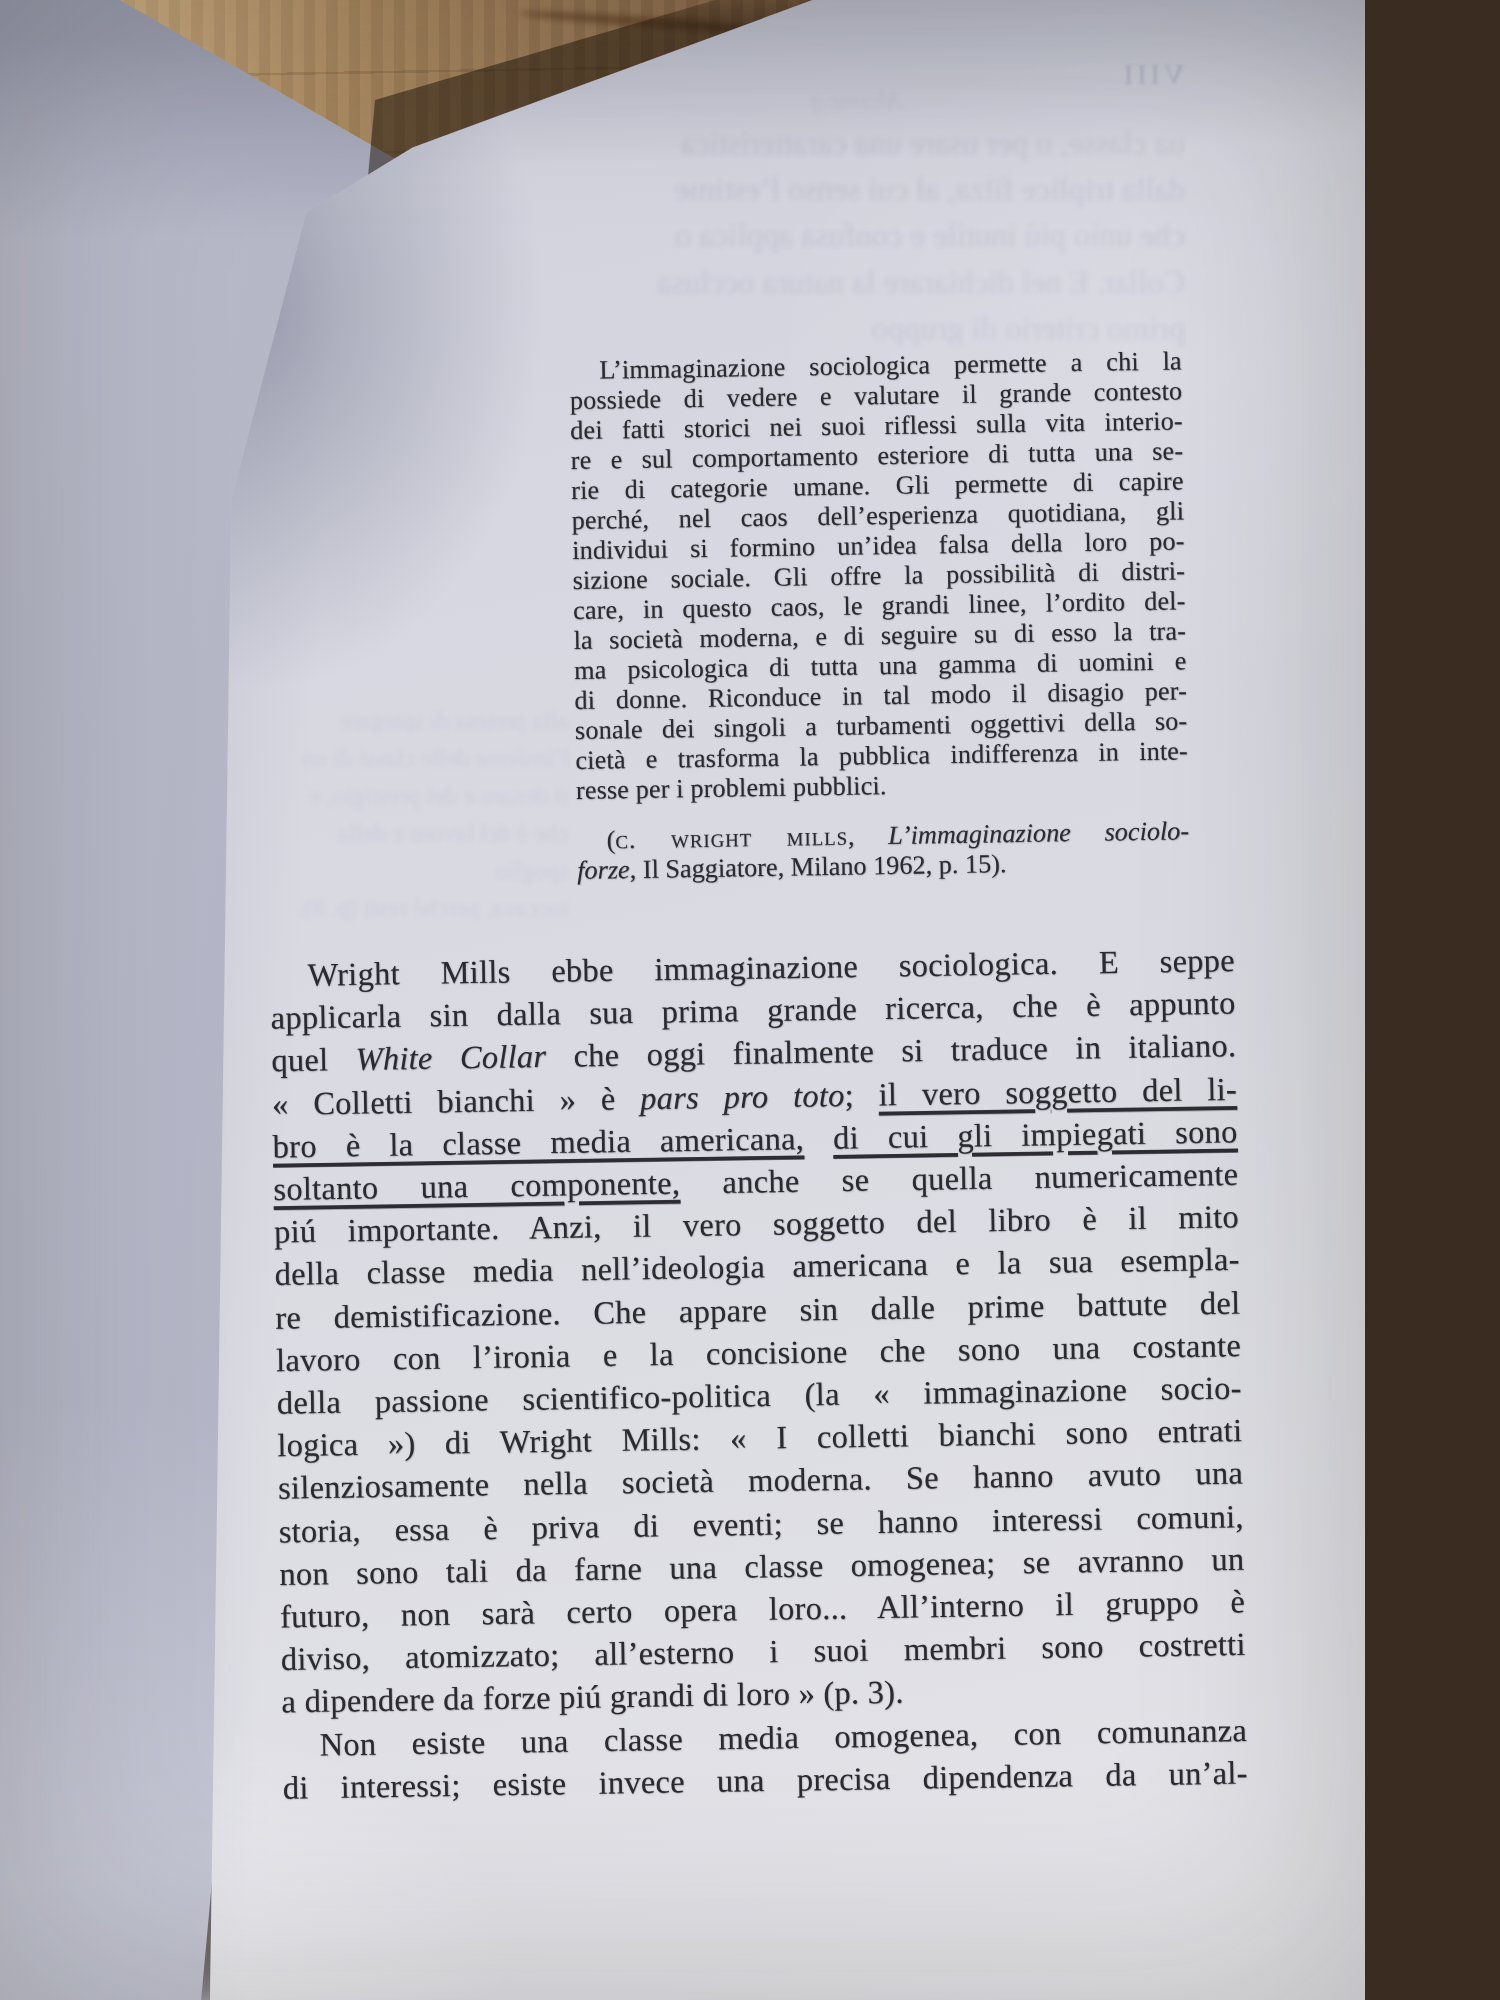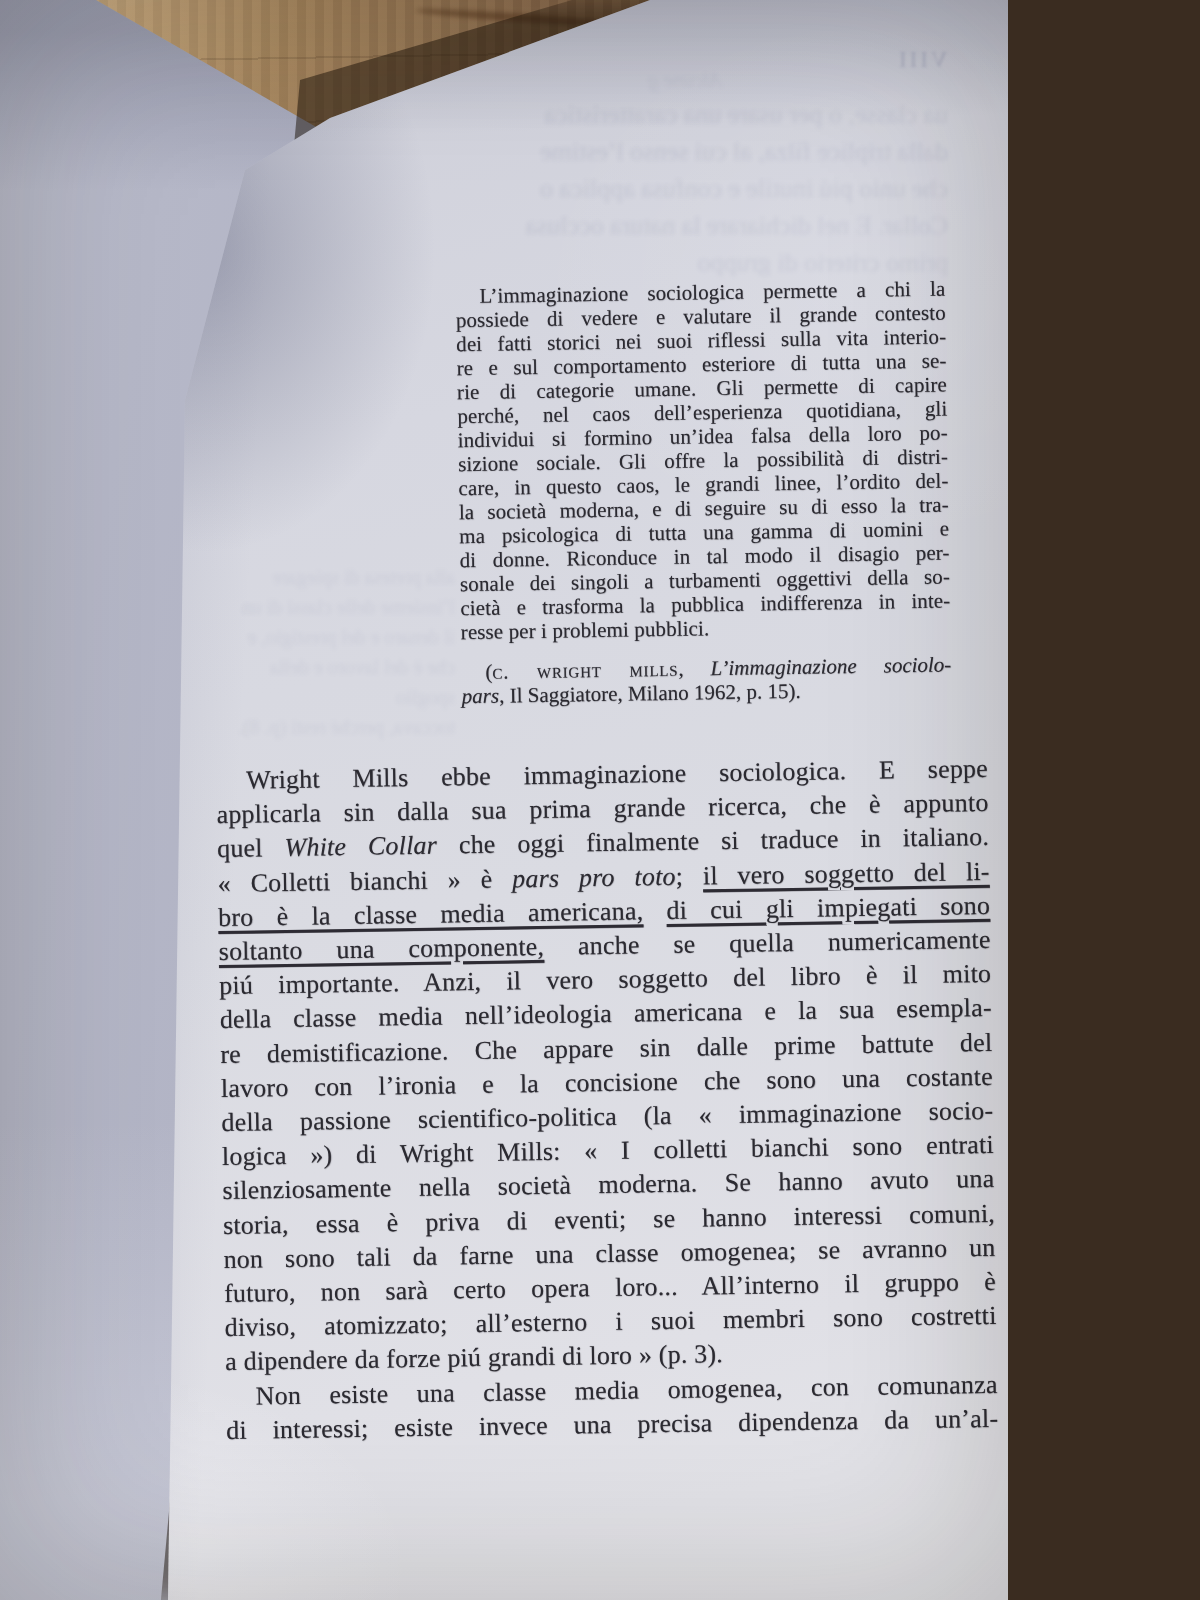--- a/index.html
+++ b/index.html
@@ -1,16 +1,16 @@
 <!DOCTYPE html>
 <html><head>
 <meta charset="utf-8">
 <style>
   html,body{margin:0;padding:0;background:#3a2c20;}
-  .scene{position:relative;width:1008px;height:1600px;overflow:hidden;
+  .scene{position:relative;width:1092px;height:1600px;overflow:hidden;
     font-family:"Liberation Serif","DejaVu Serif",serif;}
 
   
   .wood{position:absolute;inset:0;z-index:1;
     background:
       repeating-linear-gradient(179deg, rgba(0,0,0,0) 0 62px, rgba(62,42,26,0.16) 62px 64px),
       repeating-linear-gradient(90deg, rgba(255,228,185,0.05) 0 9px, rgba(0,0,0,0.04) 9px 18px),
       linear-gradient(113deg,#d2b58c 0%,#c5a67c 7%,#a5855d 18%,#86674a 32%,#74593f 48%,#6a523c 66%,#5f4936 84%,#55402f 100%);}
   .wood-seam{position:absolute;left:1178px;top:0;width:3px;height:100%;
     background:rgba(52,34,20,0.35);filter:blur(1.2px);}
@@ -121,21 +121,21 @@
           <div class="tline"><span>care, in questo caos, le grandi linee, l’ordito del-</span></div>
           <div class="tline"><span>la società moderna, e di seguire su di esso la tra-</span></div>
           <div class="tline"><span>ma psicologica di tutta una gamma di uomini e</span></div>
           <div class="tline"><span>di donne. Riconduce in tal modo il disagio per-</span></div>
           <div class="tline"><span>sonale dei singoli a turbamenti oggettivi della so-</span></div>
           <div class="tline"><span>cietà e trasforma la pubblica indifferenza in inte-</span></div>
           <div class="tline last"><span>resse per i problemi pubblici.</span></div>
         </div>
       <div class="citation" id="citation">
           <div class="tline"><span class="ind"></span><span>(</span><span class="sc">c. wright mills</span><span>, </span><span class="i">L’immaginazione sociolo-</span></div>
-          <div class="tline last"><span class="i">pars</span><span>, Il Saggiatore, Milano 1962, p. 15).</span></div>
+          <div class="tline last"><span class="i">forze</span><span>, Il Saggiatore, Milano 1962, p. 15).</span></div>
         </div>
       <div class="bodytext" id="body-text">
           <div class="tline"><span class="ind"></span><span>Wright Mills ebbe immaginazione sociologica. E seppe</span></div>
           <div class="tline"><span>applicarla sin dalla sua prima grande ricerca, che è appunto</span></div>
           <div class="tline"><span>quel </span><span class="i">White Collar</span><span> che oggi finalmente si traduce in italiano.</span></div>
           <div class="tline"><span>« Colletti bianchi » è </span><span class="i">pars pro toto</span><span>; </span><span class="u">il vero soggetto del li-</span></div>
           <div class="tline"><span class="u">bro è la classe media americana,</span><span> </span><span class="u">di cui gli impiegati sono</span></div>
           <div class="tline"><span class="u">soltanto una componente,</span><span> anche se quella numericamente</span></div>
           <div class="tline"><span>piú importante. Anzi, il vero soggetto del libro è il mito</span></div>
           <div class="tline"><span>della classe media nell’ideologia americana e la sua esempla-</span></div>

